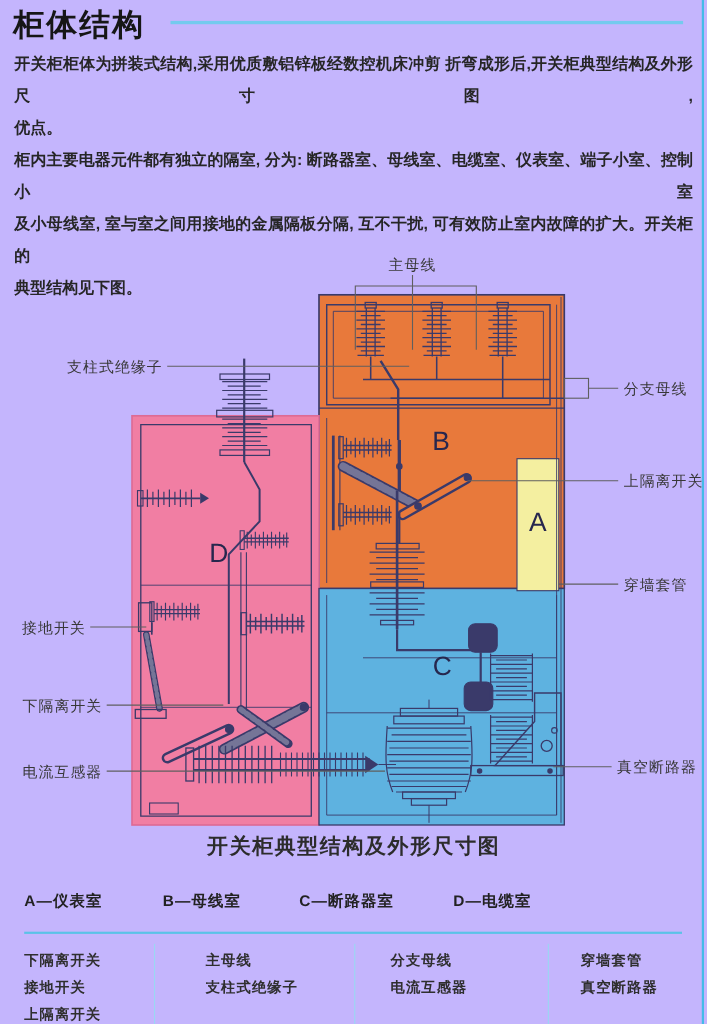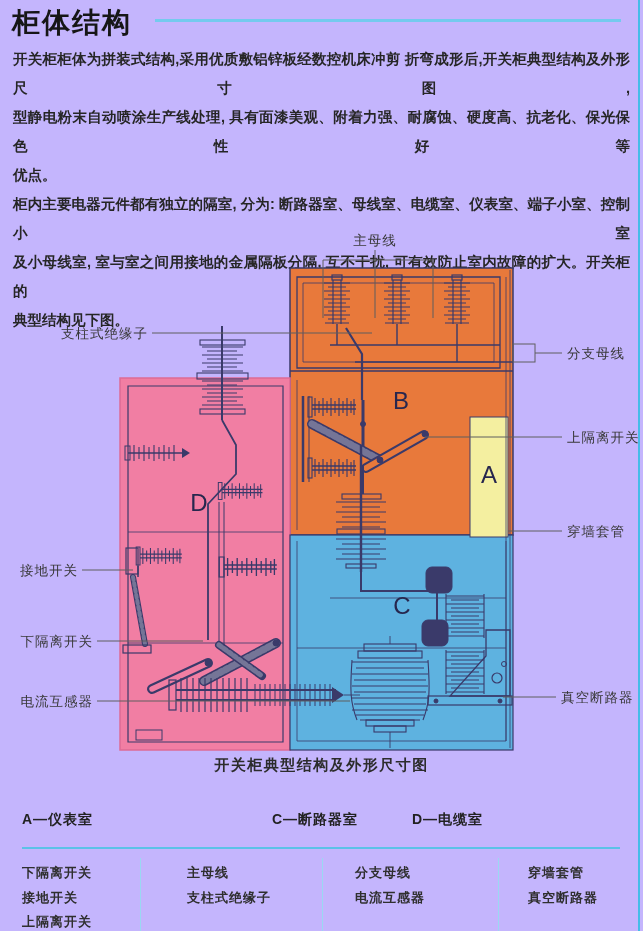--- a/index.html
+++ b/index.html
@@ -14,42 +14,41 @@
   .title-rule { position:absolute; left:155px; top:19px; width:466px; height:3px; background:#74CAEE; }
   .intro { position:absolute; left:13px; top:45px; width:617px; font-size:14.5px;
     font-weight:600; color:#262626; }
   .intro .ln { line-height:29px; white-space:nowrap; }
   .intro .ln.j { white-space:normal; text-align:justify; text-align-last:justify; }
   .diagram-svg { position:absolute; left:0; top:228px; }
   svg text { font-family:"Liberation Sans", sans-serif; }
   .dlabel { font-size:13.5px; fill:#383838; letter-spacing:1px; }
   .rletter { font-size:24px; fill:#27274e; letter-spacing:0; }
   .caption { position:absolute; left:0; top:756px; width:643px; text-align:center;
-    font-size:15px; font-weight:600; letter-spacing:1.5px; color:#2c2c2c; }
+    font-size:19px; font-weight:600; letter-spacing:1.5px; color:#2c2c2c; }
   .lg-header { position:absolute; top:811px; font-size:14px; font-weight:700;
     letter-spacing:1px; color:#222; }
   .lg-rule { position:absolute; left:22px; top:847px; width:598px; height:2px; background:#5BC2E7; }
   .lg-sep { position:absolute; top:858px; width:1px; height:73px; background:#9AD8F2; }
   .lg-col { position:absolute; top:861px; font-size:13px; font-weight:600;
     color:#2f2f2f; letter-spacing:1px; }
   .lg-col .it { line-height:24.5px; }
 </style>
 </head>
 <body>
 
 <div class="page">
 
   <div class="edge-line"></div>
 
   <div class="title">柜体结构</div>
   <div class="title-rule"></div>
 
   <div class="intro">
     <div class="ln j">开关柜柜体为拼装式结构,采用优质敷铝锌板经数控机床冲剪 折弯成形后,开关柜典型结构及外形尺寸图,</div>
-    <div class="ln j">型静电粉末自动喷涂生产线处理, 具有面漆美观、附着力强、耐腐蚀、硬度高、抗老化、保光保色性好等</div>
     <div class="ln">优点。</div>
     <div class="ln j">柜内主要电器元件都有独立的隔室, 分为: 断路器室、母线室、电缆室、仪表室、端子小室、控制小室</div>
     <div class="ln j">及小母线室, 室与室之间用接地的金属隔板分隔, 互不干扰, 可有效防止室内故障的扩大。开关柜的</div>
     <div class="ln">典型结构见下图。</div>
   </div>
 
   <svg class="diagram-svg" width="643" height="524" viewBox="0 228 643 524">
     <defs>
       <g id="vbush" stroke-width="1.2" fill="none">
         <rect x="-5" y="-5" width="10" height="5"></rect>
@@ -202,20 +201,21 @@
       <text class="rletter" x="489" y="483" text-anchor="middle">A</text>
       <text class="rletter" x="401" y="409" text-anchor="middle">B</text>
       <text class="rletter" x="402" y="614" text-anchor="middle">C</text>
       <text class="rletter" x="199" y="511" text-anchor="middle">D</text>
     </g>
   </svg>
 
   <div class="caption">开关柜典型结构及外形尺寸图</div>
 
   <div class="lg-header" style="left:22px">A—仪表室</div>
+  <div class="lg-header" style="left:148px">B—母线室</div>
   <div class="lg-header" style="left:272px">C—断路器室</div>
   <div class="lg-header" style="left:412px">D—电缆室</div>
 
   <div class="lg-rule"></div>
   <div class="lg-sep" style="left:140px"></div>
   <div class="lg-sep" style="left:322px"></div>
   <div class="lg-sep" style="left:498px"></div>
 
   <div class="lg-col" style="left:22px">
     <div class="it">下隔离开关</div>

